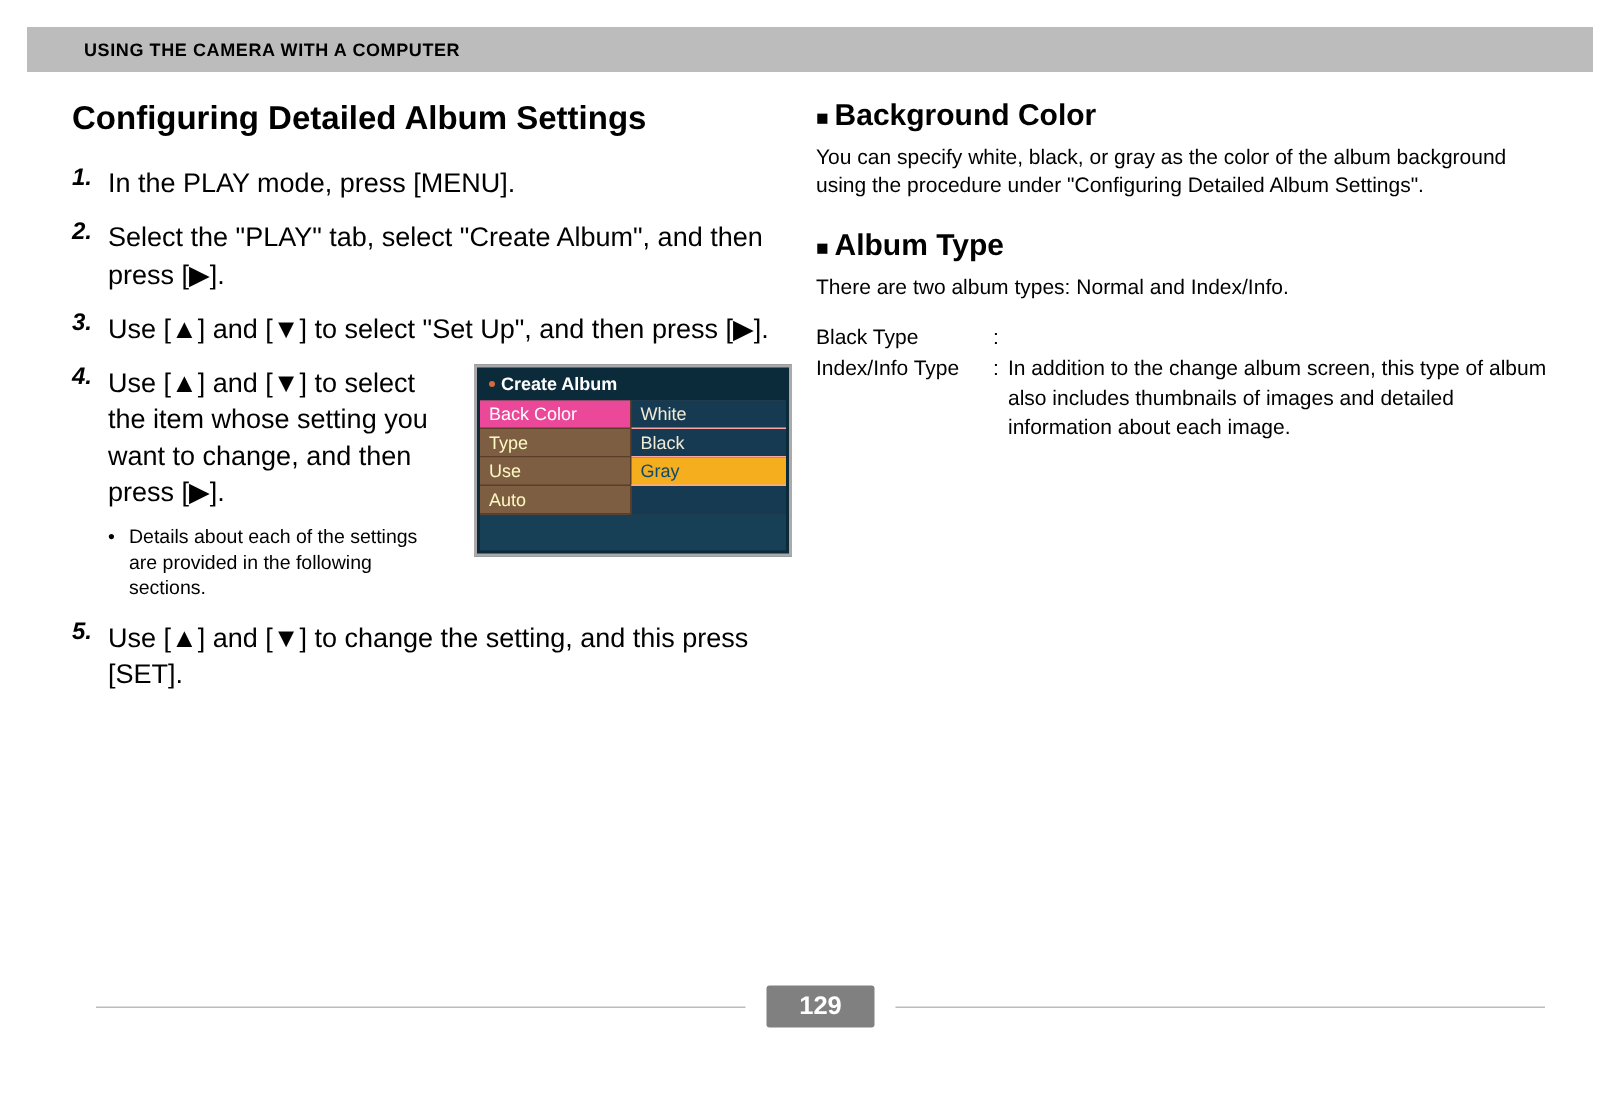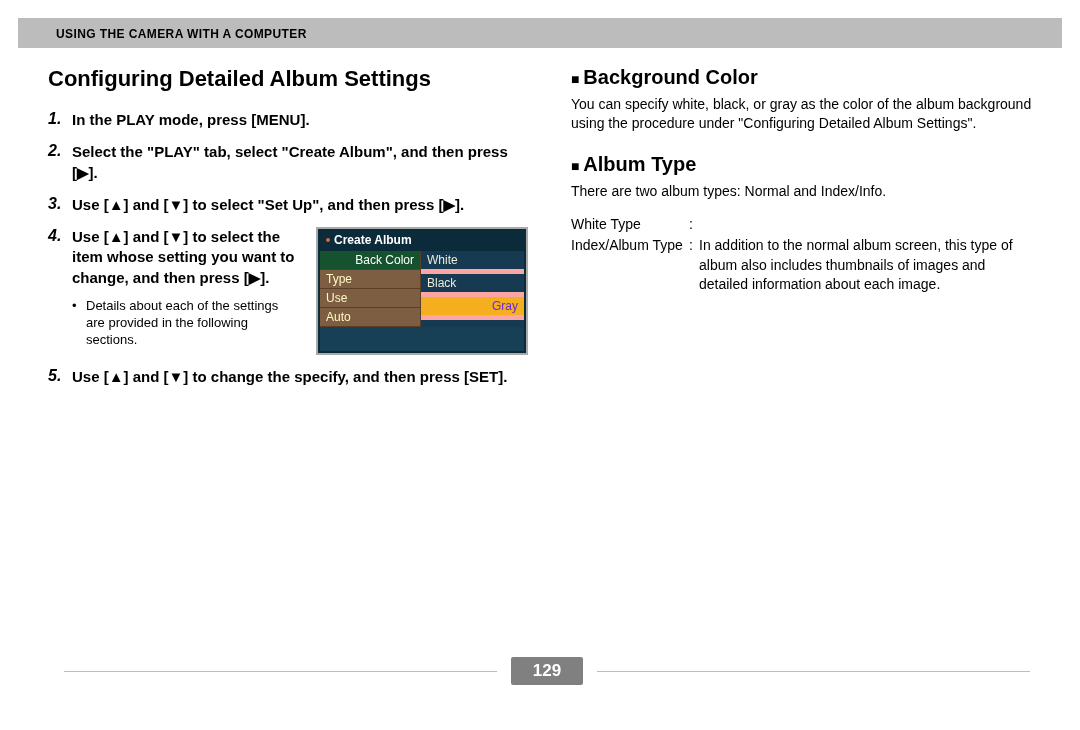--- a/index.html
+++ b/index.html
@@ -21,21 +21,21 @@
     padding: 6px 0 6px 38px;
     margin: 0 0 18px 0;
   }
   .header-bar .header-text {
     font-size: 12px;
     font-weight: bold;
     letter-spacing: 0.4px;
   }
   .columns {
     display: flex;
-    gap: 43px;
+    gap: 16px;
     padding: 0 30px 0 30px;
   }
   .col-left {
     flex: 0 0 480px;
   }
   .col-right {
     flex: 1;
   }
   h1.main-title {
     font-size: 22px;
@@ -50,22 +50,22 @@
   .step .num {
     font-weight: bold;
     font-style: italic;
     font-size: 16px;
     min-width: 16px;
   }
   .step .body {
     flex: 1;
   }
   .step .instr {
-    font-weight: bold;
-    font-size: 15px;
+    font-weight: normal;
+    font-size: 18px;
     line-height: 1.35;
   }
   .step .sub {
     font-size: 13px;
     margin-top: 10px;
     padding-left: 14px;
     position: relative;
     line-height: 1.3;
   }
   .step .sub::before {
@@ -119,35 +119,33 @@
     background: #153a52;
   }
   .mrow {
     font-size: 12px;
     color: #fef9c3;
     padding: 2px 6px;
     background: #7d5e42;
     border-bottom: 1px solid #5a3e28;
   }
   .mrow.sel {
-    background: #14532d;
+    background: #ec4899;
     color: #fff;
-    text-align: right;
   }
   .orow {
     font-size: 12px;
     color: #f0ead6;
     padding: 2px 6px;
     background: #153a52;
-    border-bottom: 5px solid #fca5a5;
+    border-bottom: 1px solid #fca5a5;
   }
   .orow.sel {
     background: #f4ae1e;
-    color: #6d28d9;
-    text-align: right;
+    color: #0c4a6e;
   }
   .menu-footer {
     height: 24px;
     background: #173f55;
   }
   
   .sqhead {
     font-weight: bold;
     font-size: 20px;
     margin: 0 0 6px 0;
@@ -267,43 +265,43 @@
               </div>
               <div class="menu-footer"></div>
             </div>
           </div>
         </div>
       </div>
 
       <div class="step">
         <div class="num">5.</div>
         <div class="body">
-          <div class="instr">Use [▲] and [▼] to change the specify, and then press [SET].</div>
+          <div class="instr">Use [▲] and [▼] to change the setting, and this press [SET].</div>
         </div>
       </div>
 
     </div>
 
     <div class="col-right">
 
       <div class="sqhead">Background Color</div>
       <p class="para">You can specify white, black, or gray as the color of the album background using the procedure under "Configuring Detailed Album Settings".</p>
 
       <div class="sqhead">Album Type</div>
       <p class="para" style="margin-bottom:14px">There are two album types: Normal and Index/Info.</p>
 
       <div class="defs">
         <div class="def-row">
-          <div class="def-term">White Type</div>
+          <div class="def-term">Black Type</div>
           <div class="def-colon">:</div>
         </div>
         <div class="def-row">
-          <div class="def-term">Index/Album Type</div>
+          <div class="def-term">Index/Info Type</div>
           <div class="def-colon">:</div>
-          <div class="def-desc">In addition to the normal album screen, this type of album also includes thumbnails of images and detailed information about each image.</div>
+          <div class="def-desc">In addition to the change album screen, this type of album also includes thumbnails of images and detailed information about each image.</div>
         </div>
       </div>
 
     </div>
 
   </div>
 
   <div class="foot">
     <div class="rule"></div>
     <div class="pnum">129</div>

